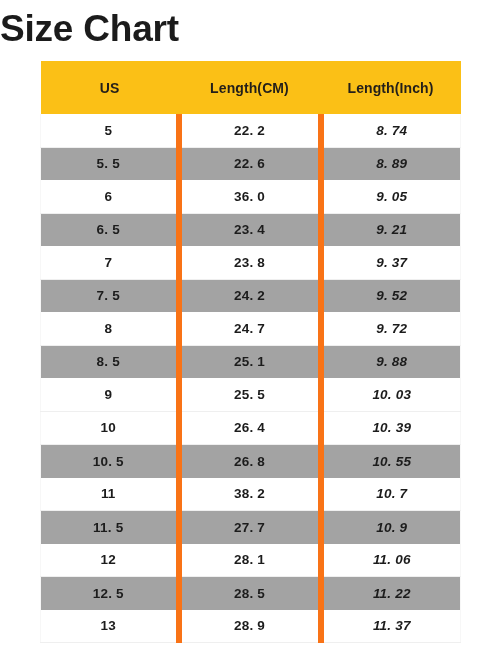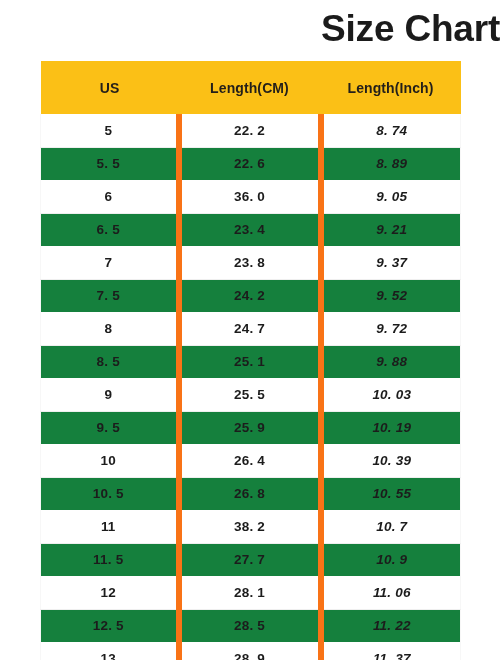--- a/index.html
+++ b/index.html
@@ -20,21 +20,21 @@
     height: 660px;
     background: #ffffff;
   }
 
   
   .chart-title {
     position: absolute;
     left: 0;
     top: 6px;
     width: 500px;
-    text-align: right;
+    text-align: left;
     font-size: 37px;
     font-weight: 600;
     letter-spacing: -0.2px;
     color: #1b1b1b;
     line-height: 46px;
     white-space: nowrap;
   }
 
   
   .size-table-wrap {
@@ -77,21 +77,21 @@
     font-size: 13.5px;
     font-weight: bold;
     color: #1c1c1c;
     border-left: 6px solid #f97316;
     border-right: 1px solid #f2f2f2;
     white-space: nowrap;
     letter-spacing: 0.2px;
   }
 
   tbody tr.data-row.row-odd  td { background: #ffffff; }
-  tbody tr.data-row.row-even td { background: #15803d; }
+  tbody tr.data-row.row-even td { background: #a3a3a3; }
 
   tbody tr.data-row.row-odd td {
     border-bottom: 1px solid #efefef;
   }
 
   tbody tr.data-row td:first-child { border-left: 1px solid #f7f7f7; }
   tbody tr.data-row td:last-child  { border-right: 1px solid #f7f7f7; font-style: italic; }
 </style>
 </head>
 <body>
@@ -153,25 +153,20 @@
           <tr class="data-row row-even">
             <td>8. 5</td>
             <td>25. 1</td>
             <td>9. 88</td>
           </tr>
           <tr class="data-row row-odd">
             <td>9</td>
             <td>25. 5</td>
             <td>10. 03</td>
           </tr>
-          <tr class="data-row row-even">
-            <td>9. 5</td>
-            <td>25. 9</td>
-            <td>10. 19</td>
-          </tr>
           <tr class="data-row row-odd">
             <td>10</td>
             <td>26. 4</td>
             <td>10. 39</td>
           </tr>
           <tr class="data-row row-even">
             <td>10. 5</td>
             <td>26. 8</td>
             <td>10. 55</td>
           </tr>

